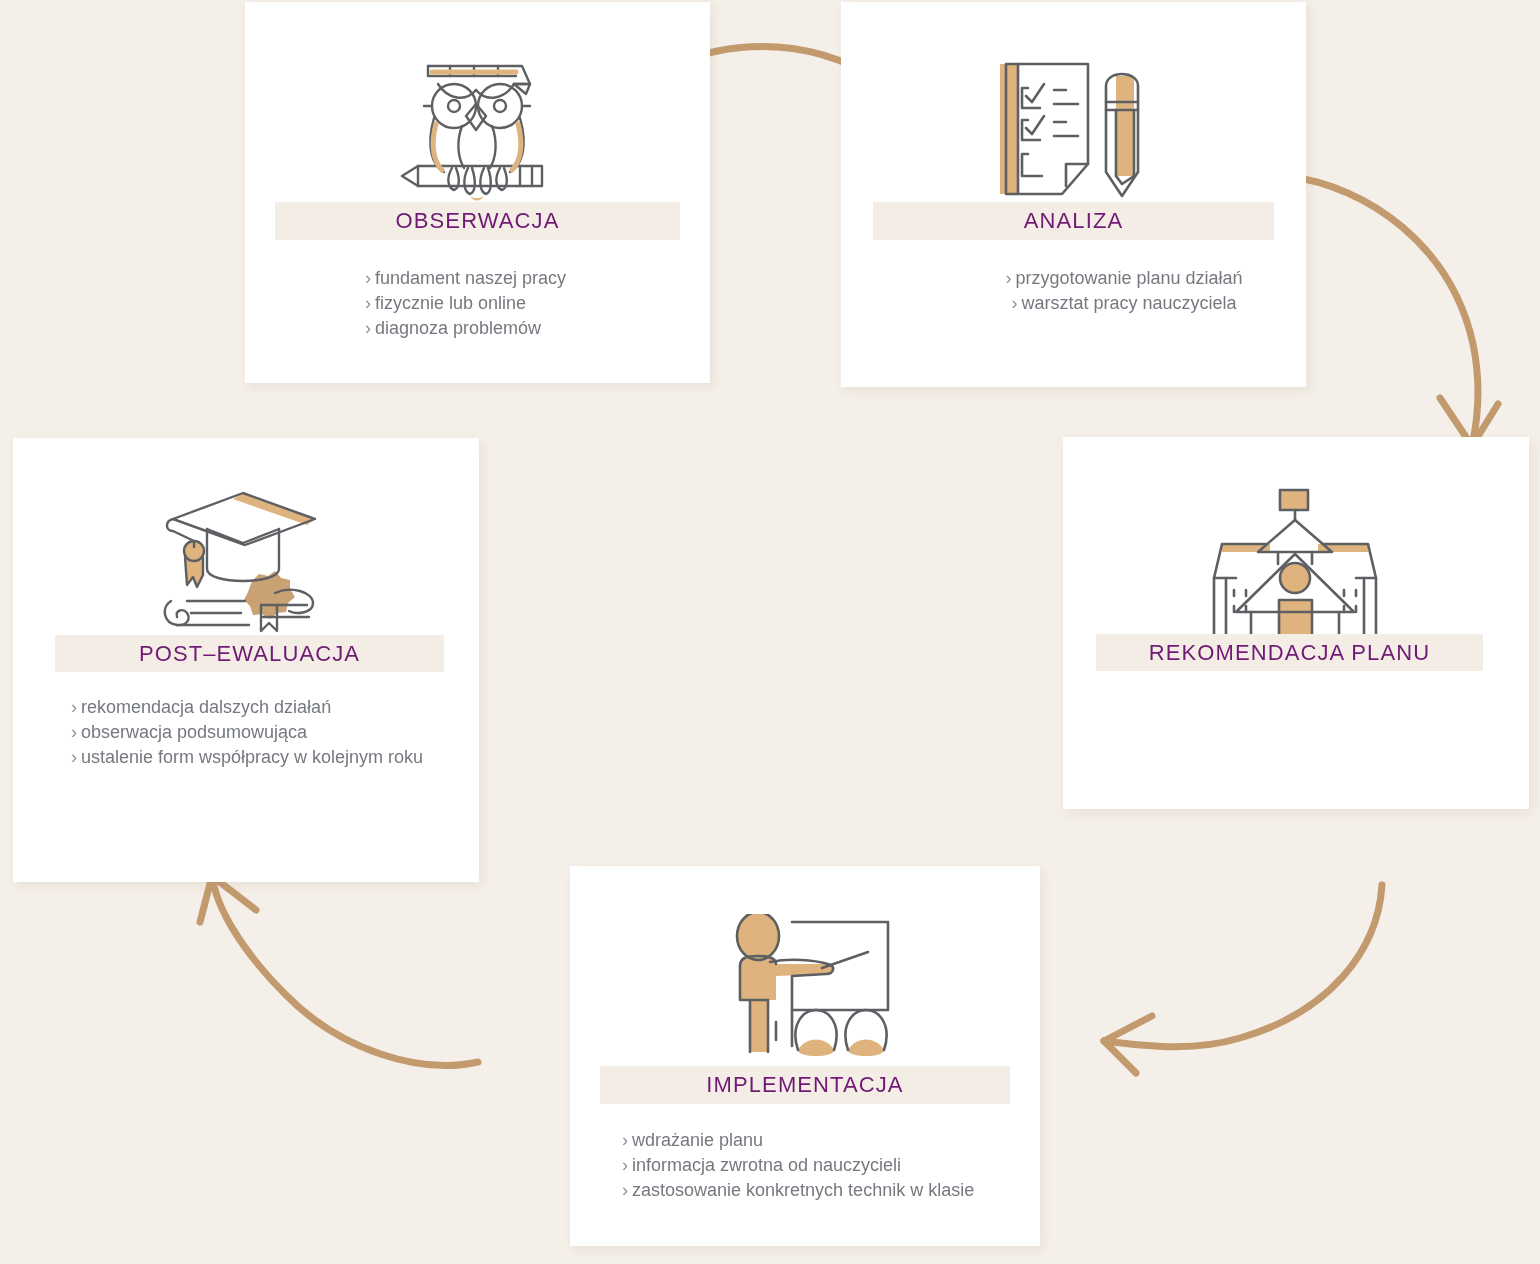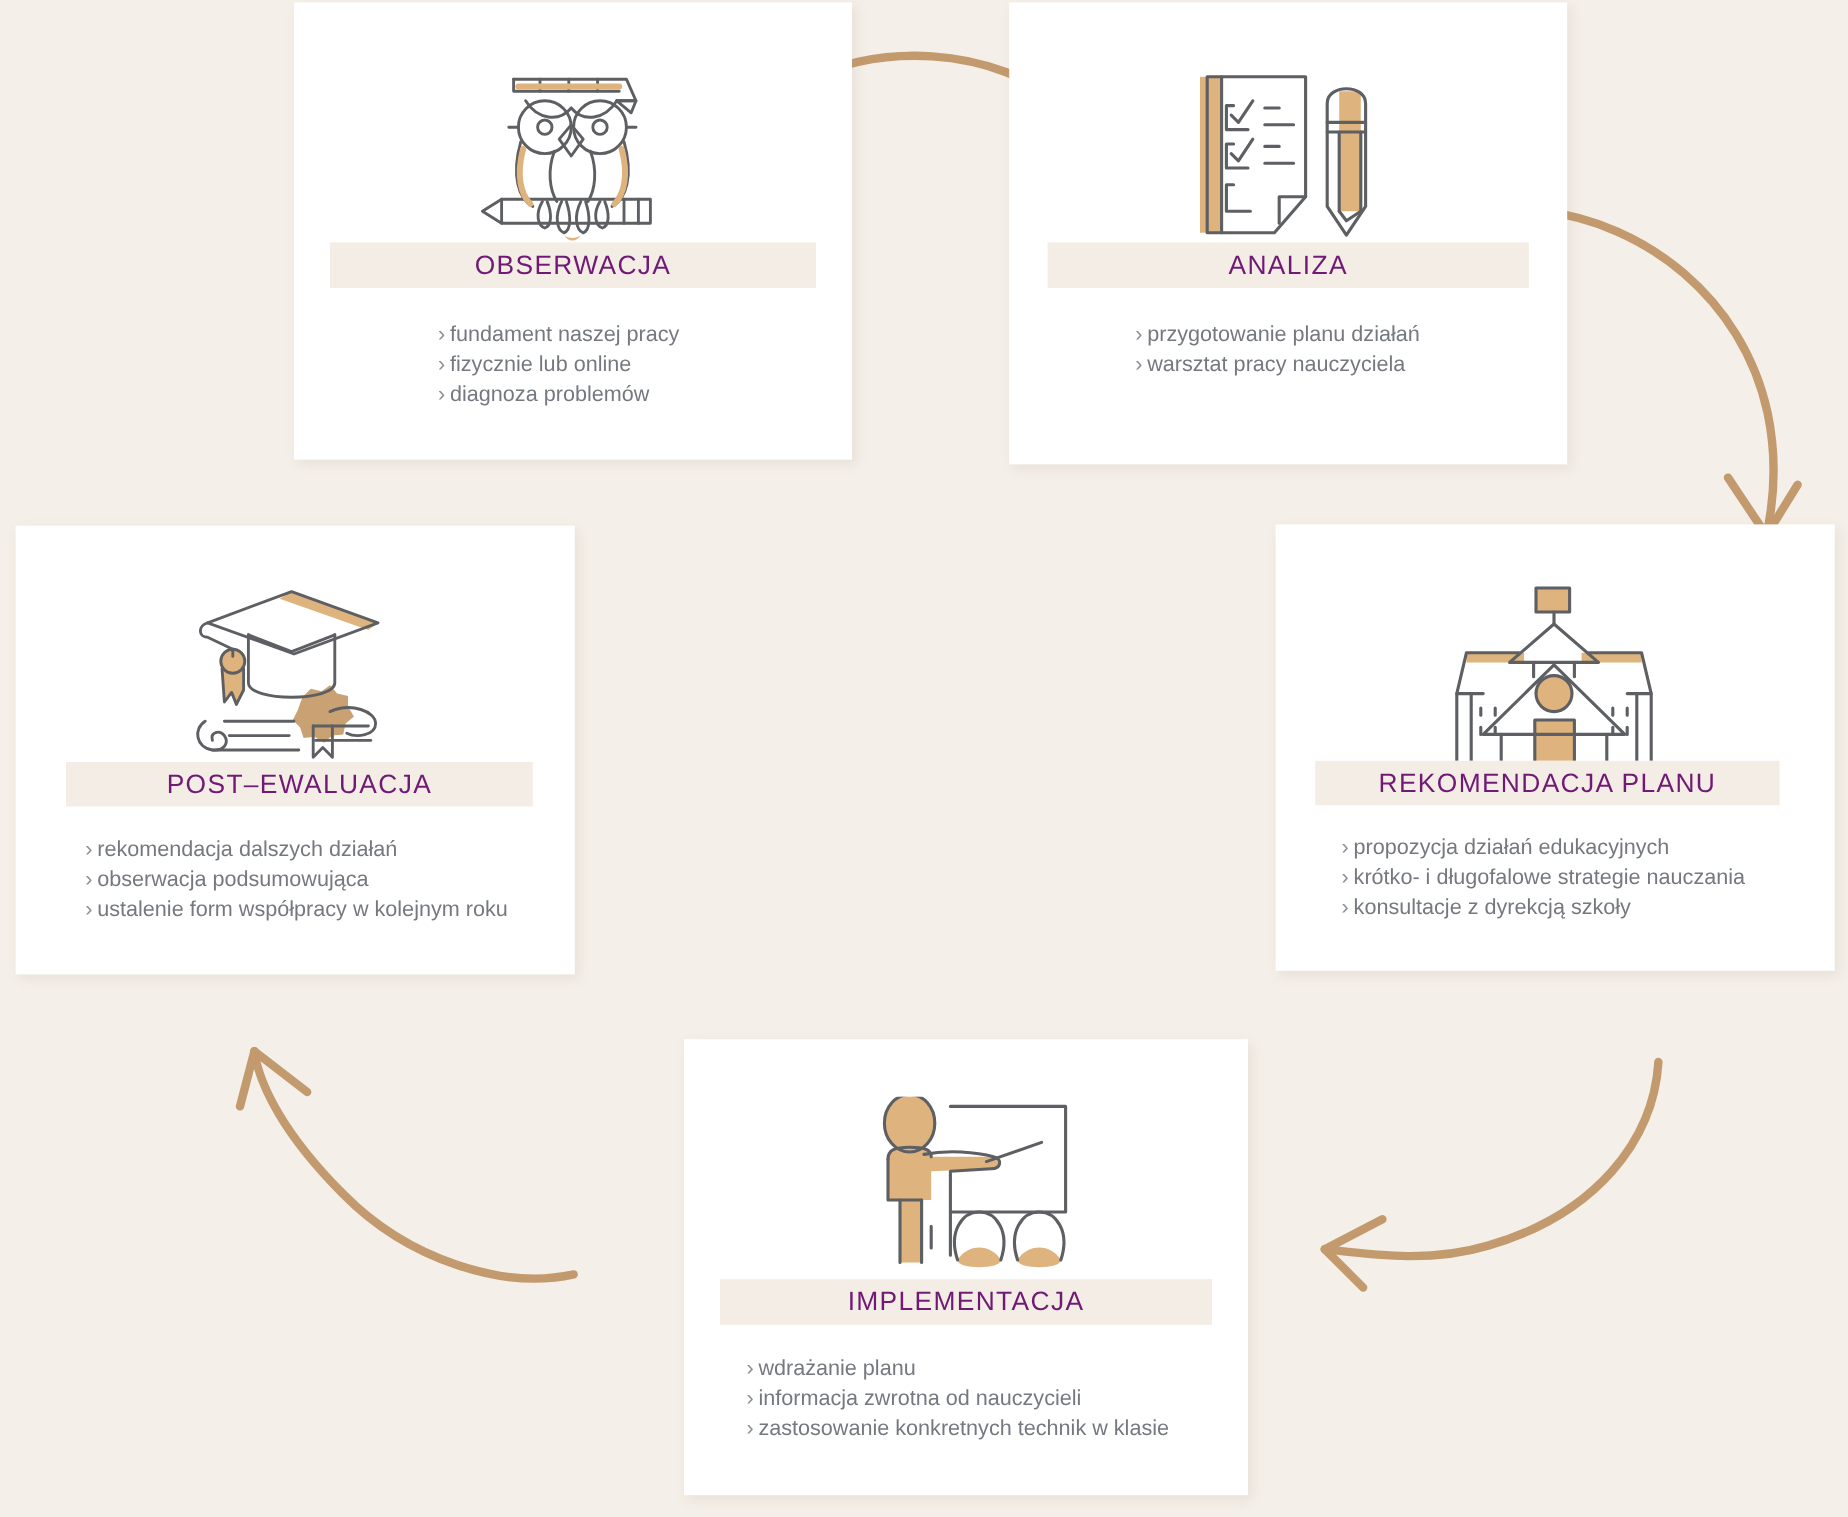--- a/index.html
+++ b/index.html
@@ -77,28 +77,28 @@
 
   
   #card-obserwacja      { left: 245px;  top: 2px;    width: 465px; height: 381px; }
   #card-obserwacja .card-icon       { height: 200px; }
   #card-obserwacja .card-title-band { margin: 0 30px 0 30px; height: 38px; }
   #card-obserwacja .card-list       { margin: 26px 0 0 120px; }
 
   #card-analiza         { left: 841px;  top: 2px;    width: 465px; height: 385px; }
   #card-analiza .card-icon          { height: 200px; }
   #card-analiza .card-title-band    { margin: 0 32px 0 32px; height: 38px; }
-  #card-analiza .card-list          { margin: 26px 4px 0 105px; }
+  #card-analiza .card-list          { margin: 26px 4px 0 105px; text-align: center; }
 
   #card-rekomendacja    { left: 1063px; top: 437px;  width: 466px; height: 372px; }
   #card-rekomendacja .card-icon       { height: 197px; }
   #card-rekomendacja .card-title-band { margin: 0 46px 0 33px; height: 37px; }
   #card-rekomendacja .card-list       { margin: 23px 0 0 55px; }
 
-  #card-post            { left: 13px;   top: 438px;  width: 466px; height: 374px; }
+  #card-post            { left: 13px;   top: 438px;  width: 466px; height: 444px; }
   #card-post .card-icon             { height: 197px; }
   #card-post .card-title-band       { margin: 0 35px 0 42px; height: 37px; }
   #card-post .card-list             { margin: 23px 0 0 58px; }
 
   #card-implementacja   { left: 546px;  top: 866px;  width: 470px; height: 380px; margin-left: 24px; }
   #card-implementacja .card-icon       { height: 200px; }
   #card-implementacja .card-title-band { margin: 0 30px 0 30px; height: 38px; }
   #card-implementacja .card-list       { margin: 24px 0 0 52px; }
 </style>
 </head>
@@ -258,25 +258,20 @@
         </g>
         <g fill="none" stroke="#5d5f63" stroke-width="2.6" stroke-linecap="round">
           <path d="M28 104 L28 110 M40 104 L40 110 M28 120 L28 126 M40 120 L40 126"></path>
           <path d="M138 104 L138 110 M150 104 L150 110 M138 120 L138 126 M150 120 L150 126"></path>
         </g>
       </svg>
     </div>
     <div class="card-title-band">
       <span class="card-title">REKOMENDACJA PLANU</span>
     </div>
-    <ul class="card-list">
-      <li><span class="bullet">›</span><span>propozycja działań edukacyjnych</span></li>
-      <li><span class="bullet">›</span><span>krótko- i długofalowe strategie nauczania</span></li>
-      <li><span class="bullet">›</span><span>konsultacje z dyrekcją szkoły</span></li>
-    </ul>
   </div>
 
   <div class="card" id="card-post">
     <div class="card-icon">
       <svg width="178" height="146" viewBox="0 0 178 146">
 
         <path d="M86 4 L158 30 L150 36 L76 10 Z" fill="#dfb37d"></path>
 
         <circle cx="37" cy="62" r="10" fill="#dfb37d"></circle>
         <path d="M28 68 L30 96 L36 88 L40 98 L46 86 L46 68 Z" fill="#dfb37d"></path>

